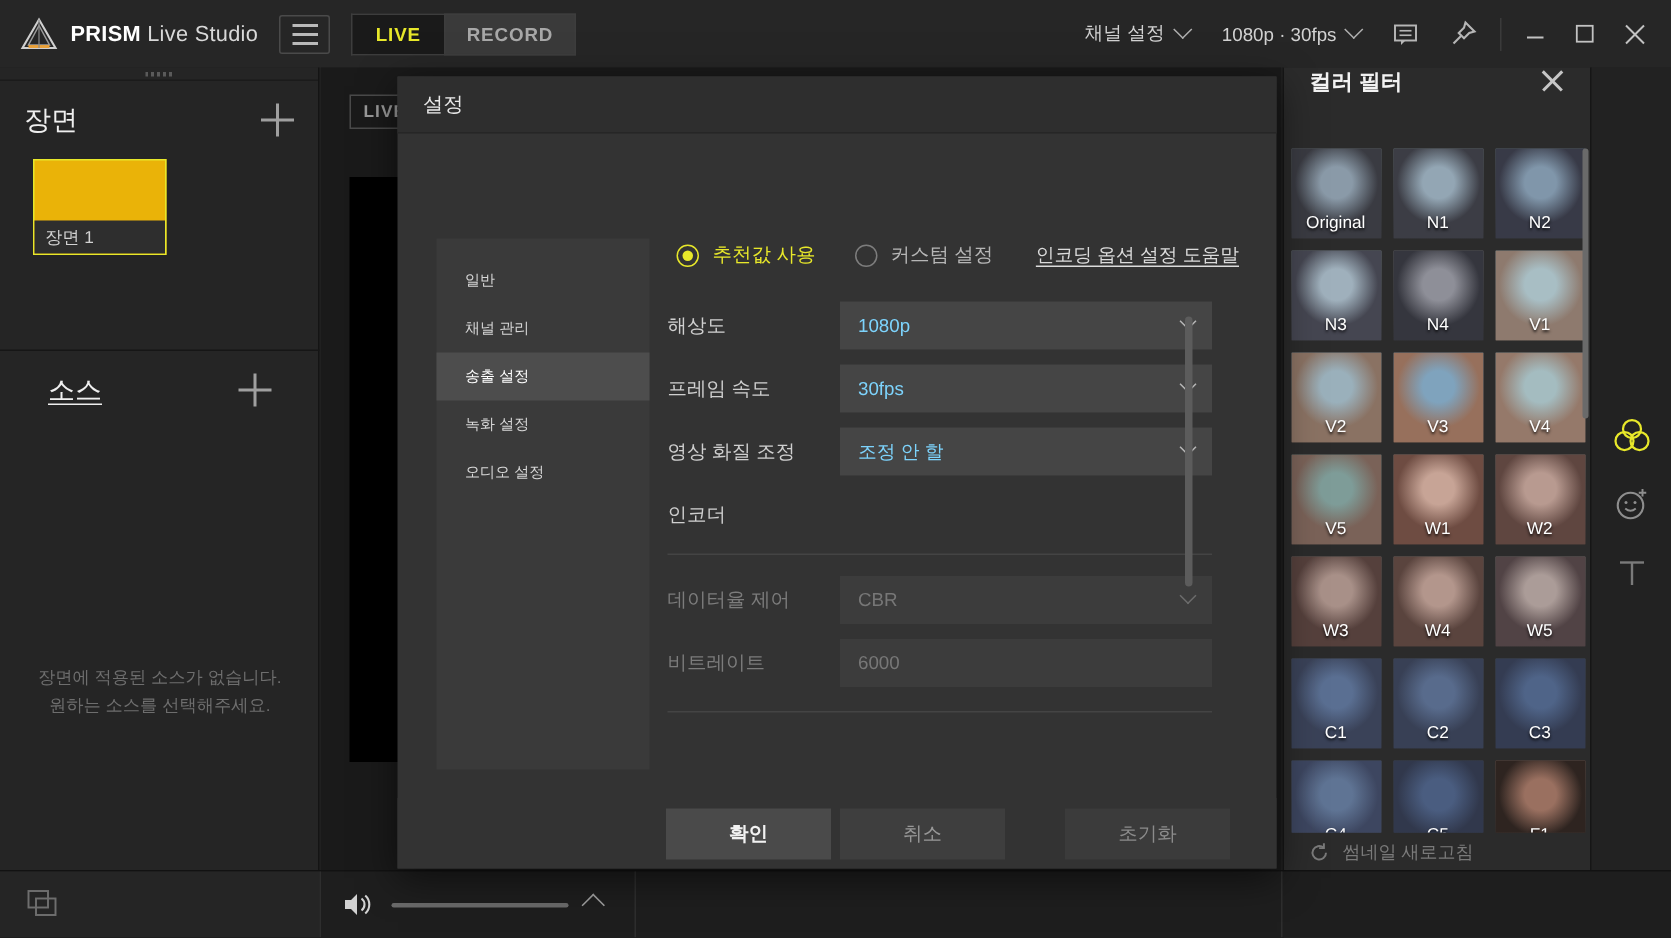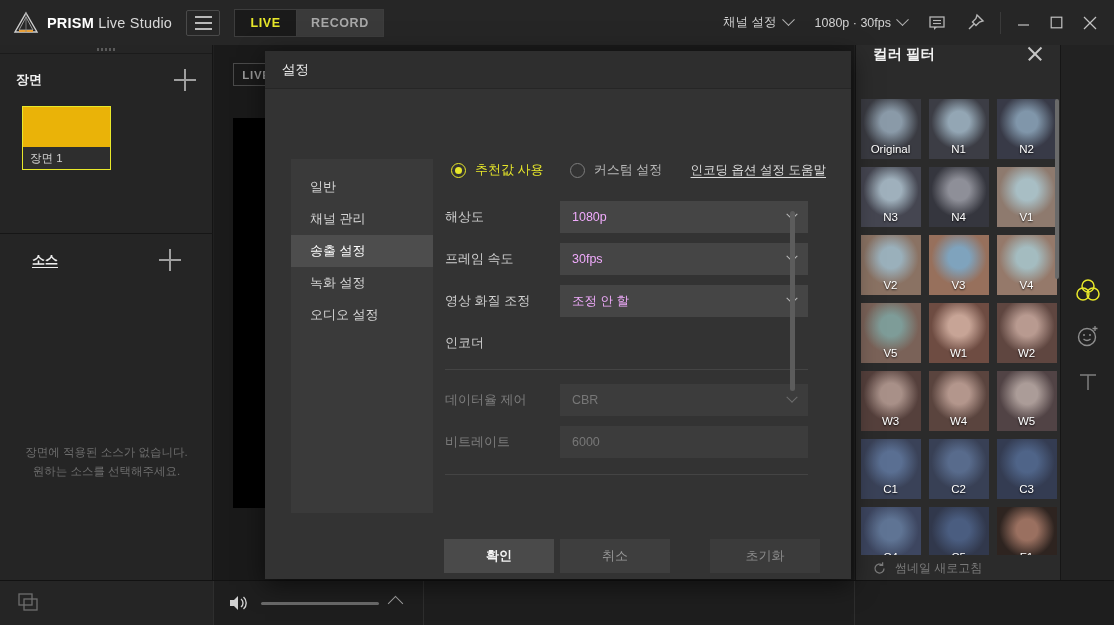--- a/index.html
+++ b/index.html
@@ -59,21 +59,21 @@
     position: absolute; top: 45px; left: 0; width: 213px; height: 535px;
     background: #252525; border-right: 1px solid #141414;
   }
   .grip { height: 9px; width: 100%; display: flex; align-items: center;
           justify-content: center; background: #252525; border-bottom: 1px solid #1b1b1b;}
   .grip i { width: 18px; height: 3px;
     background: repeating-linear-gradient(to right,#5a5a5a 0 2px,transparent 2px 4px); }
   .panel-sec { padding: 0 16px; }
   .panel-head { display: flex; align-items: center; justify-content: space-between;
                 height: 52px; }
-  .panel-title { font-size: 13px; color: #efefef; font-weight: 700; }
+  .panel-title { font-size: 18px; color: #efefef; font-weight: 400; }
   .panel-title.ul { text-decoration: underline; text-underline-offset: 3px; }
   .plus { width: 22px; height: 22px; position: relative; cursor: pointer; opacity: .75; }
   .plus:before, .plus:after { content:""; position: absolute; background: #c8c8c8; }
   .plus:before { left: 0; top: 10px; width: 22px; height: 1.8px; }
   .plus:after { top: 0; left: 10px; height: 22px; width: 1.8px; }
 
   .scene-thumb {
     width: 89px; height: 64px; border: 1.6px solid #e8e82a; background: #eab308;
     margin-left: 6px; position: relative; cursor: pointer;
   }
@@ -163,21 +163,21 @@
     background: #333; box-shadow: 0 6px 24px rgba(0,0,0,.55);
   }
   .dlg-title { height: 38px; display: flex; align-items: center; padding-left: 17px;
                font-size: 13.5px; color: #e9e9e9; background: #2e2e2e;
                border-bottom: 1px solid #262626; }
   .dlg-body { position: absolute; top: 38px; left: 0; width: 586px; height: 443px; }
 
   .dlg-nav { position: absolute; left: 26px; top: 70px; width: 142px; height: 354px;
              background: #3a3a3a; }
   .nav-item { height: 32px; display: flex; align-items: center; padding-left: 19px;
-              font-size: 13px; color: #d7d7d7; cursor: pointer; }
+              font-size: 10px; color: #d7d7d7; cursor: pointer; }
   .nav-item.active { background: #4d4d4d; color: #fff; }
   .nav-item:first-child { margin-top: 12px; }
 
   .opt-row { position: absolute; left: 186px; top: 70px; width: 375px;
              display: flex; align-items: center; height: 22px; }
   .radio { display: flex; align-items: center; gap: 9px; cursor: pointer; }
   .radio .dot { width: 15px; height: 15px; border-radius: 50%;
                 border: 1.6px solid #7d7d7d; position: relative; }
   .radio.on .dot { border-color: #e8e82a; }
   .radio.on .dot:after { content: ""; position: absolute; left: 3px; top: 3px;
@@ -185,21 +185,21 @@
   .radio .rlabel { font-size: 13px; color: #b6b6b6; }
   .radio.on .rlabel { color: #e8e82a; }
   .help-link { margin-left: auto; font-size: 12.5px; color: #dcdcdc;
                text-decoration: underline; text-underline-offset: 3px; cursor: pointer; }
 
   .form { position: absolute; left: 180px; top: 112px; width: 380px; height: 312px; }
   .frow { display: flex; align-items: center; height: 32px; margin-bottom: 10px; }
   .frow .flbl { width: 115px; font-size: 13px; color: #cfcfcf; }
   .frow.dis .flbl { color: #7c7c7c; }
   .field { flex: 1; height: 32px; background: #454545; display: flex; align-items: center;
-           padding: 0 12px; font-size: 12.5px; color: #f0abfc; cursor: pointer;
+           padding: 0 12px; font-size: 12.5px; color: #7dd3fc; cursor: pointer;
            position: relative; max-width: 248px; }
   .frow.dis .field { background: #3c3c3c; color: #777; cursor: default; }
   .field .fchev { position: absolute; right: 12px; width: 8px; height: 8px;
                   border-right: 1.6px solid #b8b8b8; border-bottom: 1.6px solid #b8b8b8;
                   transform: rotate(45deg) translate(-2px,-2px); }
   .frow.dis .field .fchev { border-color: #6c6c6c; }
   .form-hr { height: 1px; background: #444; margin: 4px 0 14px 0; max-width: 363px; }
   .form-hr.bot { margin-top: 16px; }
   .dlg-scroll { position: absolute; right: 30px; top: 10px; width: 5px; height: 180px;
                 background: #5c5c5c; border-radius: 3px; cursor: pointer; }

